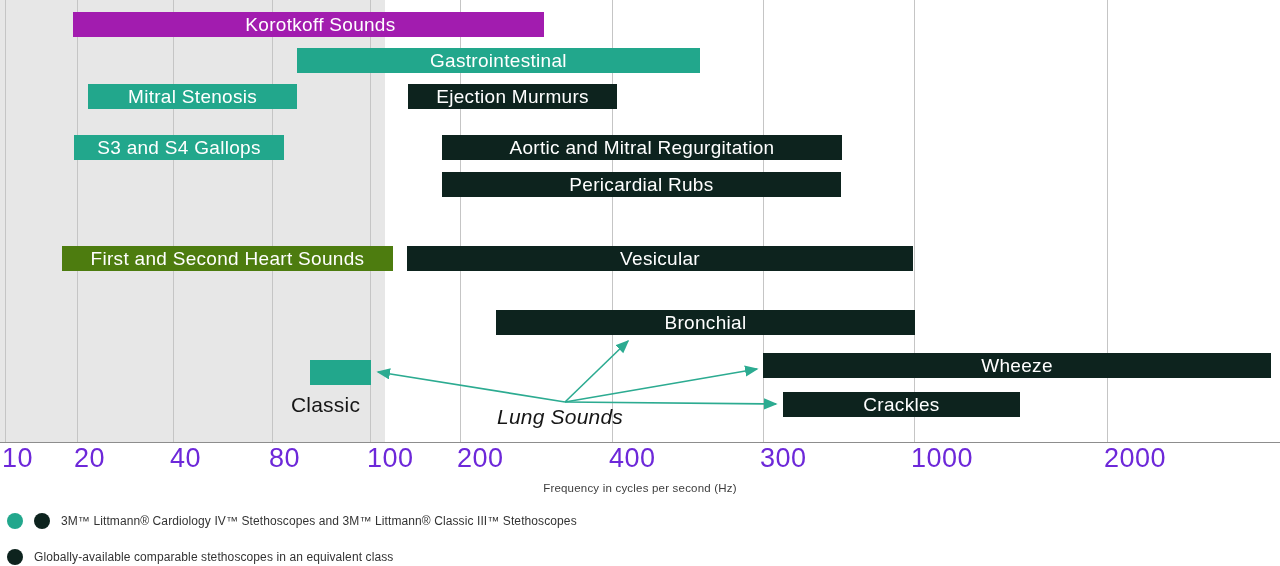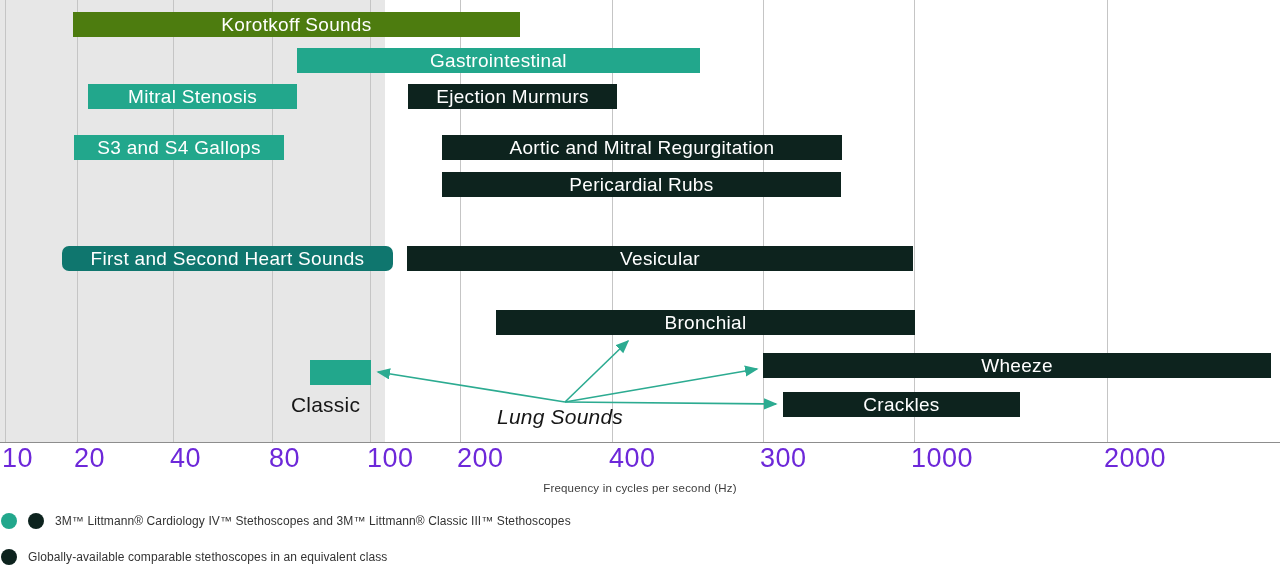--- a/index.html
+++ b/index.html
@@ -14,63 +14,63 @@
     position:absolute;height:25px;display:flex;align-items:center;justify-content:center;
     color:#ffffff;font-size:19px;letter-spacing:0.3px;white-space:nowrap;
   }
   .arrow-layer{position:absolute;left:0;top:0;width:1280px;height:442px;pointer-events:none;}
   .annotation{position:absolute;color:#161616;font-size:21px;letter-spacing:0.2px;white-space:nowrap;line-height:1.1;}
   .axis-line{position:absolute;left:0;top:442px;width:1280px;height:1px;background:#8d8d8d;}
   .tick-row{position:absolute;left:0;top:445px;width:1280px;height:30px;}
   .tick-label{position:absolute;top:0;font-size:27px;color:#6d28d9;letter-spacing:0.5px;line-height:1;}
   .axis-caption{position:absolute;left:0;top:482px;width:1280px;text-align:center;font-size:11.5px;color:#3d3d3d;letter-spacing:0.2px;}
   .legend{position:absolute;left:1px;top:0;width:1278px;}
-  .legend-row{position:absolute;left:0;display:flex;align-items:center;gap:11px;height:16px;}
+  .legend-row{position:absolute;left:0;display:flex;align-items:center;gap:11px;height:16px;padding-left:6px;}
   .legend-dot{width:16px;height:16px;border-radius:50%;flex:0 0 auto;}
   .legend-label{font-size:12px;color:#333333;letter-spacing:0.1px;white-space:nowrap;}
 </style>
 </head>
 <body>
 
 <div class="stage">
   <div class="plot" id="plot">
     <div class="shaded-band" id="shaded-band" style="width: 30.08%; background: rgb(231, 231, 231);"></div>
 
     <div class="gridline" style="left: 0.39%;"></div>
       <div class="gridline" style="left: 6.02%;"></div>
       <div class="gridline" style="left: 13.52%;"></div>
       <div class="gridline" style="left: 21.25%;"></div>
       <div class="gridline" style="left: 28.91%;"></div>
       <div class="gridline" style="left: 35.94%;"></div>
       <div class="gridline" style="left: 47.81%;"></div>
       <div class="gridline" style="left: 59.61%;"></div>
       <div class="gridline" style="left: 71.41%;"></div>
       <div class="gridline" style="left: 86.48%;"></div>
-      <div class="bar" style="left: 5.7%; width: 34.92%; top: 12px; background: #4d7c0f;">
+      <div class="bar" style="left: 5.7%; width: 34.92%; top: 12px; background: #a21caf; padding-left: 24px;">
         <span>Korotkoff Sounds</span>
       </div>
       <div class="bar" style="left: 19.84%; width: 31.48%; top: 48px; background: rgb(34, 167, 140); margin-left: 43px;">
         <span>Gastrointestinal</span>
       </div>
       <div class="bar" style="left: 6.88%; width: 16.33%; top: 84px; background: rgb(34, 167, 140);">
         <span>Mitral Stenosis</span>
       </div>
       <div class="bar" style="left: 31.88%; width: 16.33%; top: 84px; background: rgb(13, 35, 30);">
         <span>Ejection Murmurs</span>
       </div>
       <div class="bar" style="left: 5.78%; width: 16.41%; top: 135px; background: rgb(34, 167, 140);">
         <span>S3 and S4 Gallops</span>
       </div>
       <div class="bar" style="left: 34.53%; width: 31.25%; top: 135px; background: rgb(13, 35, 30);">
         <span>Aortic and Mitral Regurgitation</span>
       </div>
       <div class="bar" style="left: 34.53%; width: 31.17%; top: 172px; background: rgb(13, 35, 30);">
         <span>Pericardial Rubs</span>
       </div>
-      <div class="bar" style="left: 4.84%; width: 25.86%; top: 246px; background: #0f766e; border-radius: 7px;">
+      <div class="bar" style="left: 4.84%; width: 25.86%; top: 246px; background: #4d7c0f;">
         <span>First and Second Heart Sounds</span>
       </div>
       <div class="bar" style="left: 31.8%; width: 39.53%; top: 246px; background: rgb(13, 35, 30);">
         <span>Vesicular</span>
       </div>
       <div class="bar" style="left: 38.75%; width: 32.73%; top: 310px; background: rgb(13, 35, 30);">
         <span>Bronchial</span>
       </div>
       <div class="bar" style="left: 24.22%; width: 4.77%; top: 360px; background: rgb(34, 167, 140);"></div>
       <div class="bar" style="left: 59.61%; width: 39.69%; top: 353px; background: rgb(13, 35, 30);">

